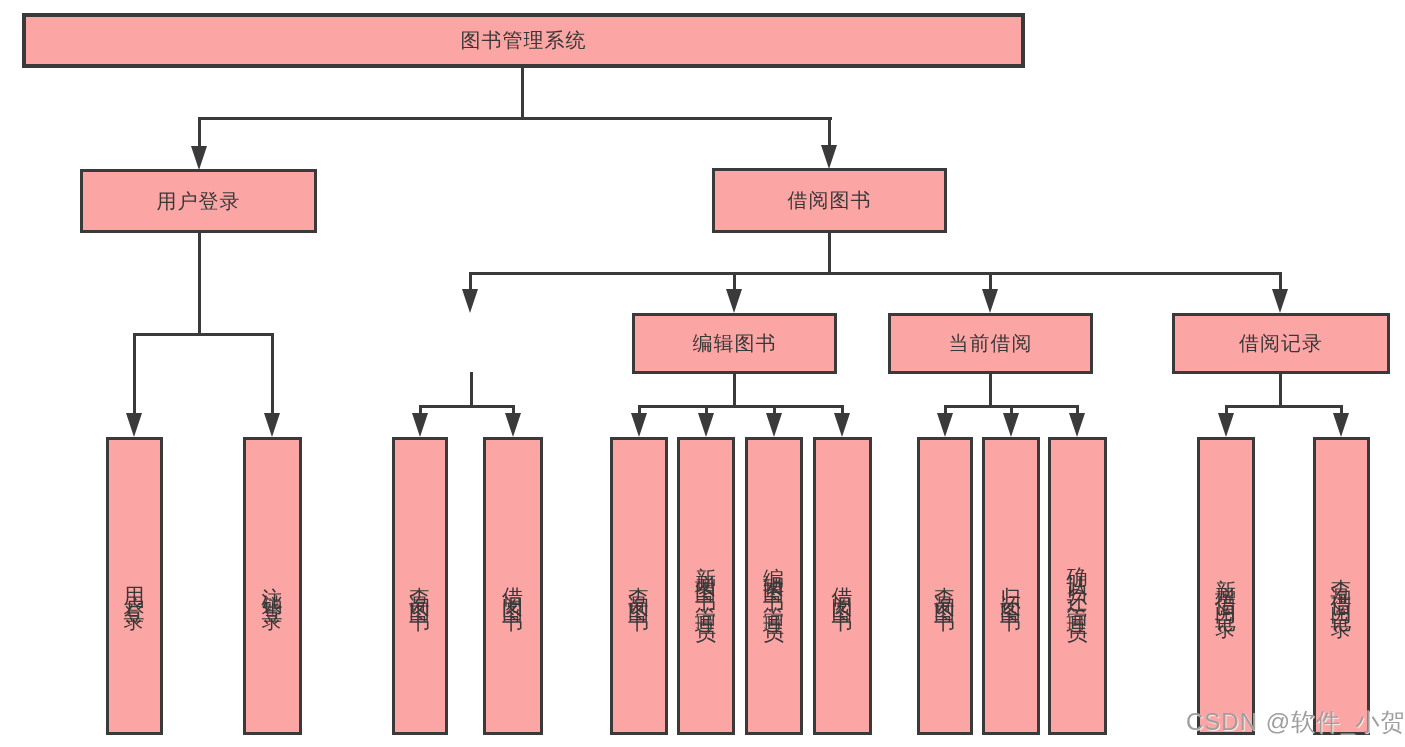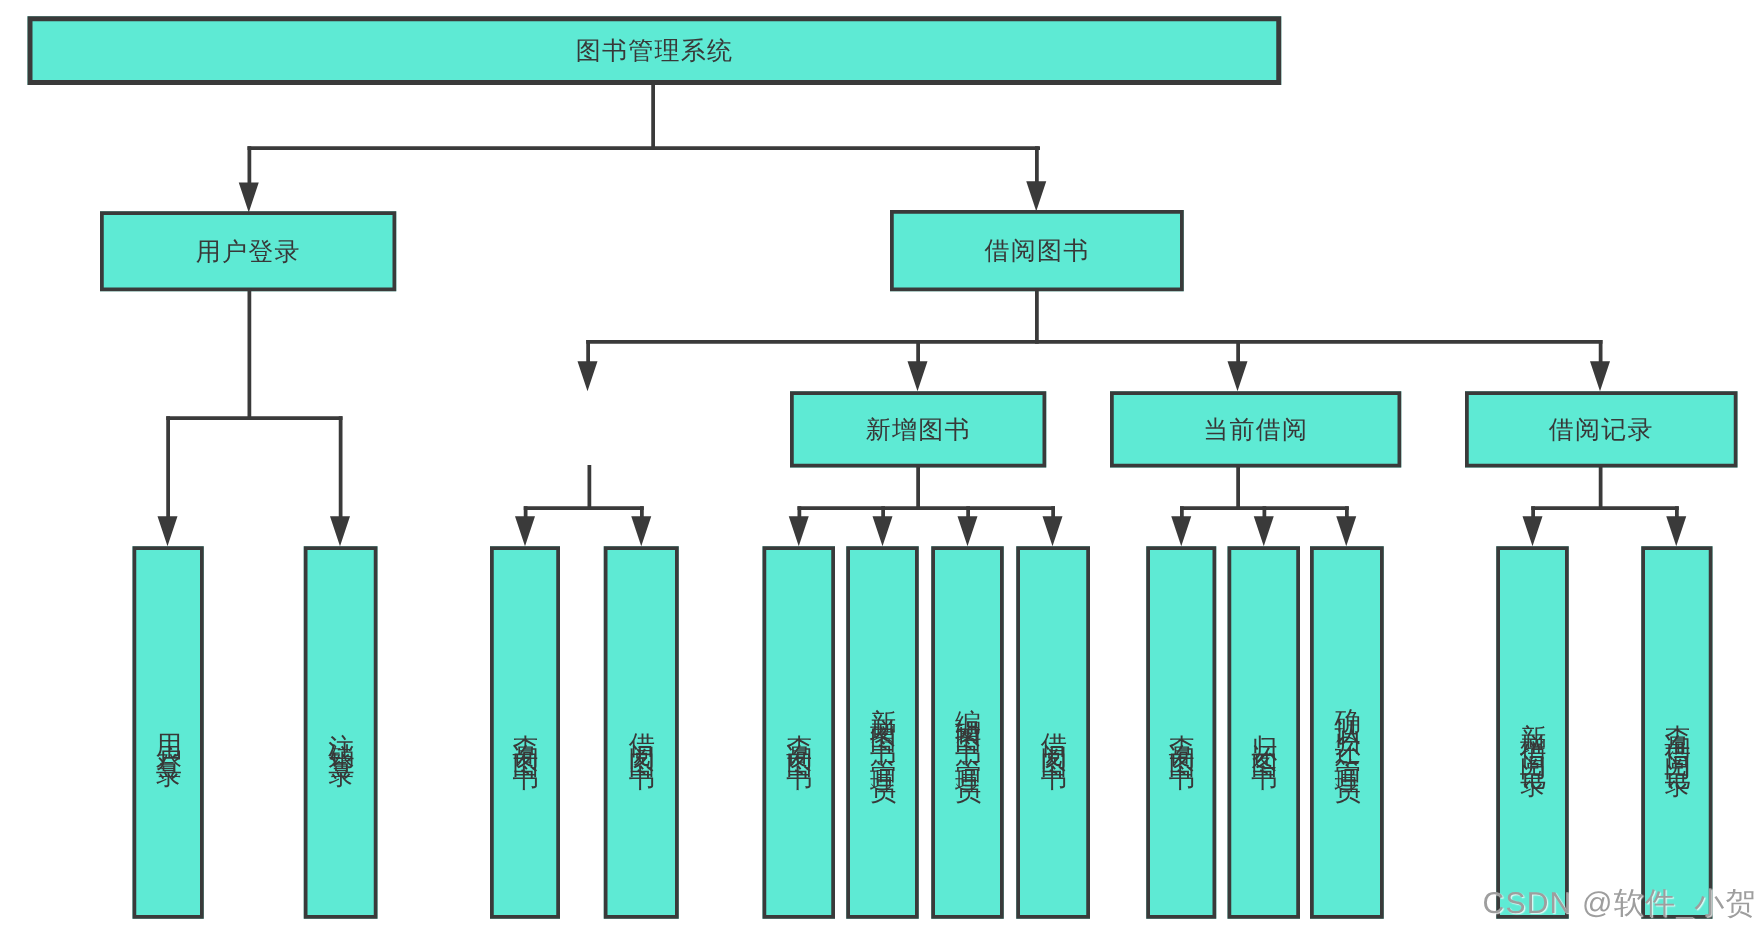--- a/index.html
+++ b/index.html
@@ -9,21 +9,21 @@
     --bg:#ffffff;
   }
   html,body{margin:0;padding:0;background:var(--bg);}
   body{font-family:"Liberation Sans","DejaVu Sans",sans-serif;color:var(--text);}
   #stage{position:relative;width:1405px;height:747px;background:var(--bg);overflow:hidden;}
 
   .box{
     position:absolute;
     box-sizing:border-box;
     border:3px solid var(--line);
-    background:#5eead4;
+    background:#fca5a5;
     display:flex;
     align-items:center;
     justify-content:center;
     color:var(--text);
   }
   .box.root{border-width:4px;font-size:20px;letter-spacing:1px;}
   .box.h{font-size:20px;letter-spacing:1px;}
   .box.v span{
     writing-mode:vertical-rl;
     text-orientation:mixed;
@@ -60,23 +60,23 @@
   </div>
 
   <div class="box h" style="left:80px;top:169px;width:237px;height:64px;">
     <span>用户登录</span>
   </div>
   <div class="box h" style="left:712px;top:168px;width:235px;height:65px;">
     <span>借阅图书</span>
   </div>
 
   <div class="box h" style="left:632px;top:313px;width:205px;height:61px;">
-    <span>新增图书</span>
+    <span>编辑图书</span>
   </div>
-  <div class="box h" style="left:888px;top:313px;width:233px;height:61px;">
+  <div class="box h" style="left:888px;top:313px;width:205px;height:61px;">
     <span>当前借阅</span>
   </div>
   <div class="box h" style="left:1172px;top:313px;width:218px;height:61px;">
     <span>借阅记录</span>
   </div>
 
   <div class="box v" style="left:106px;top:437px;width:57px;height:298px;">
     <span>用户登录</span>
   </div>
   <div class="box v" style="left:243px;top:437px;width:59px;height:298px;">

